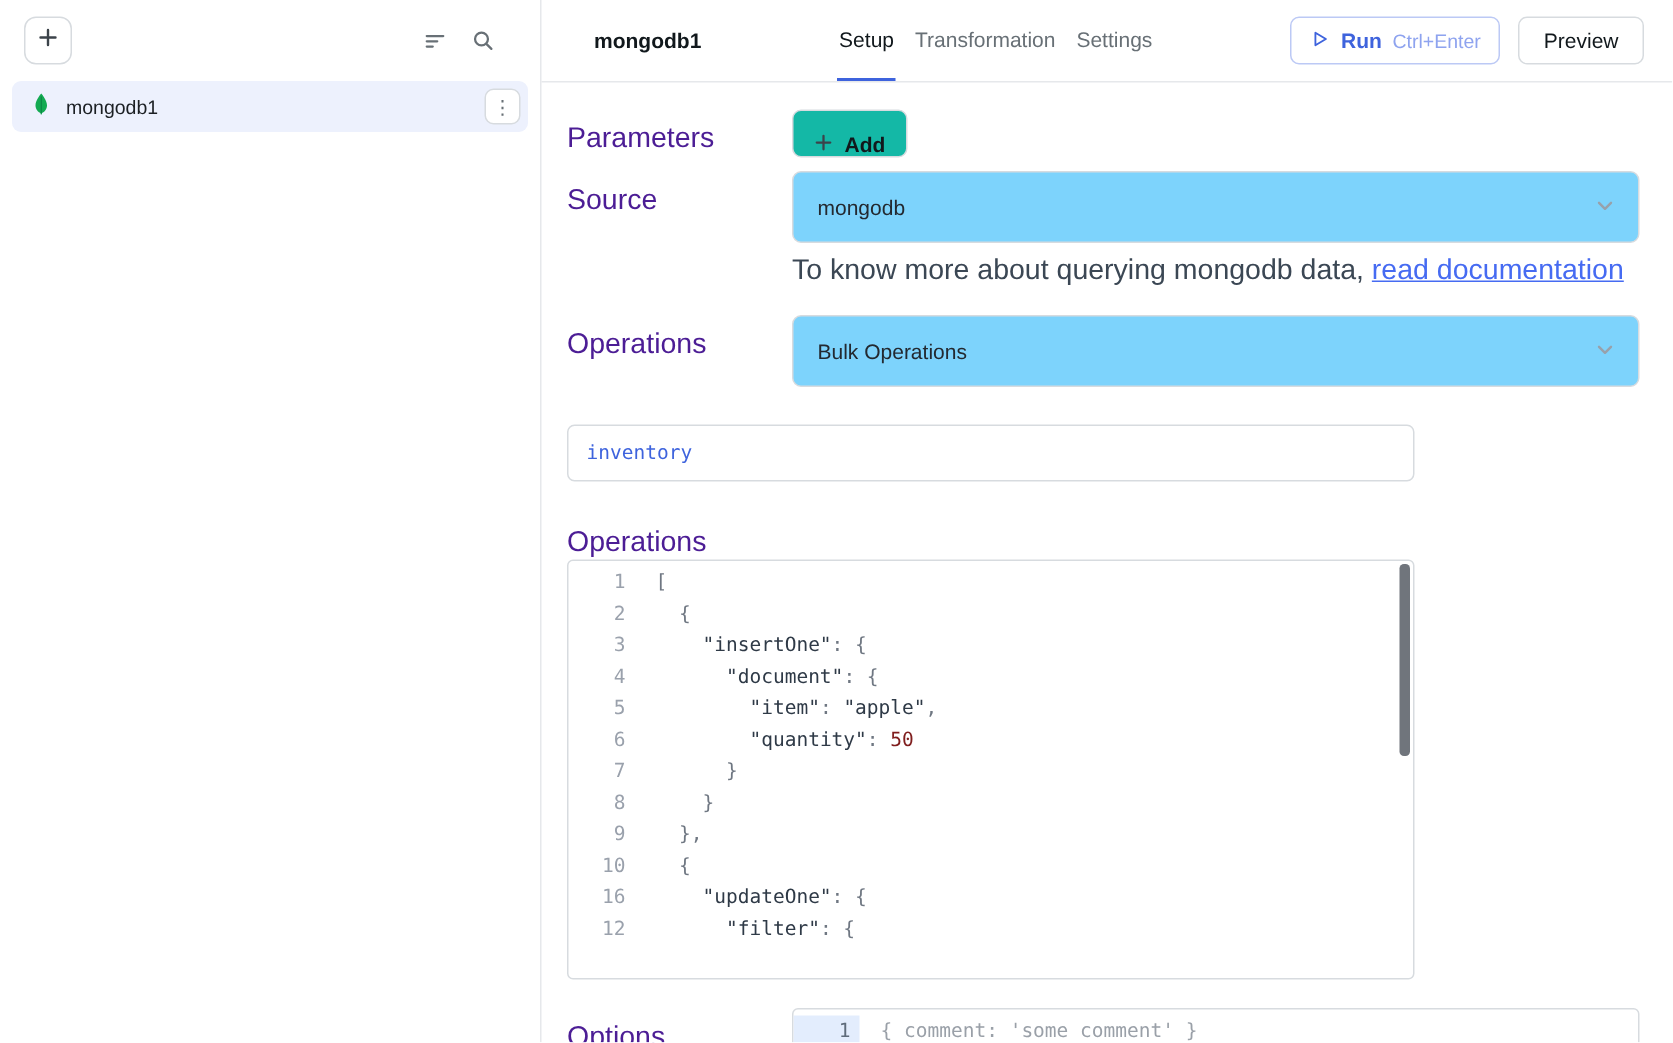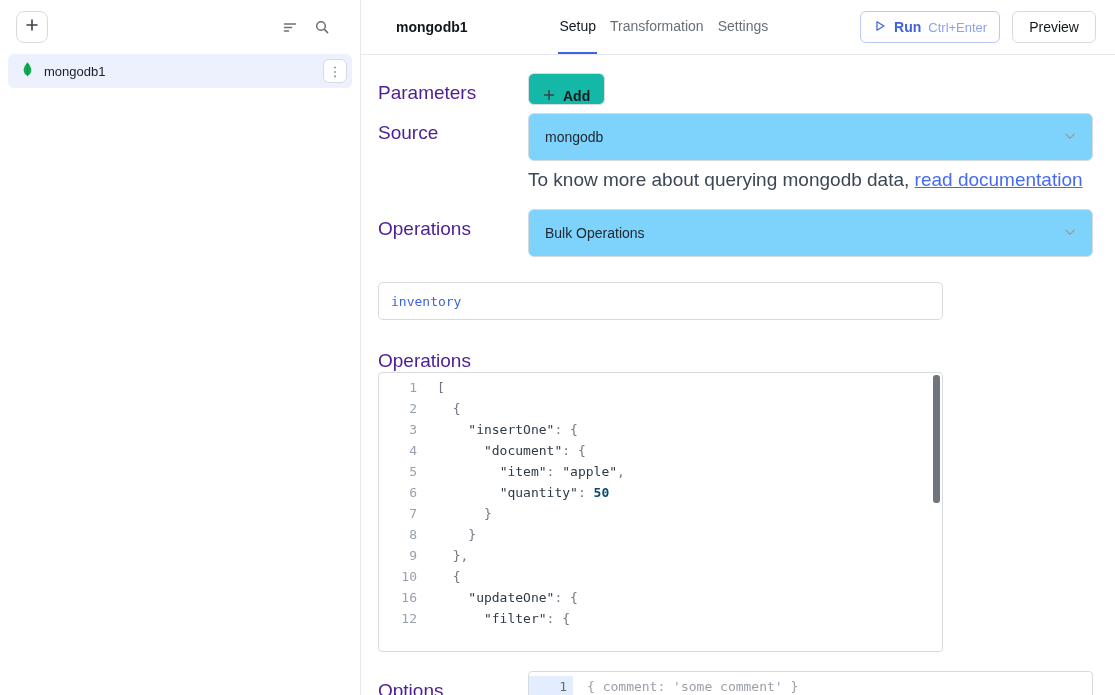--- a/index.html
+++ b/index.html
@@ -54,21 +54,21 @@
   .code-input { width:100%; height:38px; border:1px solid #d7dbdf; border-radius:5px; padding:0 12px; font-family:"DejaVu Sans Mono","Liberation Mono",monospace; font-size:13px; color:#3e63dd; background:#fff; outline:none; }
 
   .code-editor { position:relative; border:1px solid #d7dbdf; border-radius:4px; background:#fff; overflow:hidden; padding:4px 0 0 0; font-family:"DejaVu Sans Mono","Liberation Mono",monospace; font-size:13px; }
   .code-editor.operations { height:280px; }
   .code-editor.options { height:70px; }
   .code-line { display:flex; height:21px; line-height:21px; }
   .gutter { width:44px; flex:none; text-align:right; padding-right:6px; color:#9aa1ac; user-select:none; }
   .gutter-active { background:#e3edfd; color:#5f6c7b; }
   .code-text { white-space:pre; padding-left:14px; color:#6f7782; }
   .tok-str { color:#2f3a47; }
-  .tok-num { color:#0c4a6e;font-weight:bold; }
+  .tok-num { color:#7f1d1d; }
   .options .code-text { color:#9aa0a8; }
   .v-scrollbar { position:absolute; top:2px; right:2px; width:7px; height:128px; background:#70757c; border-radius:3px; }
 </style>
 </head>
 <body>
 
 <div class="app">
 
   <aside class="sidebar">
     <div class="sidebar-top">

